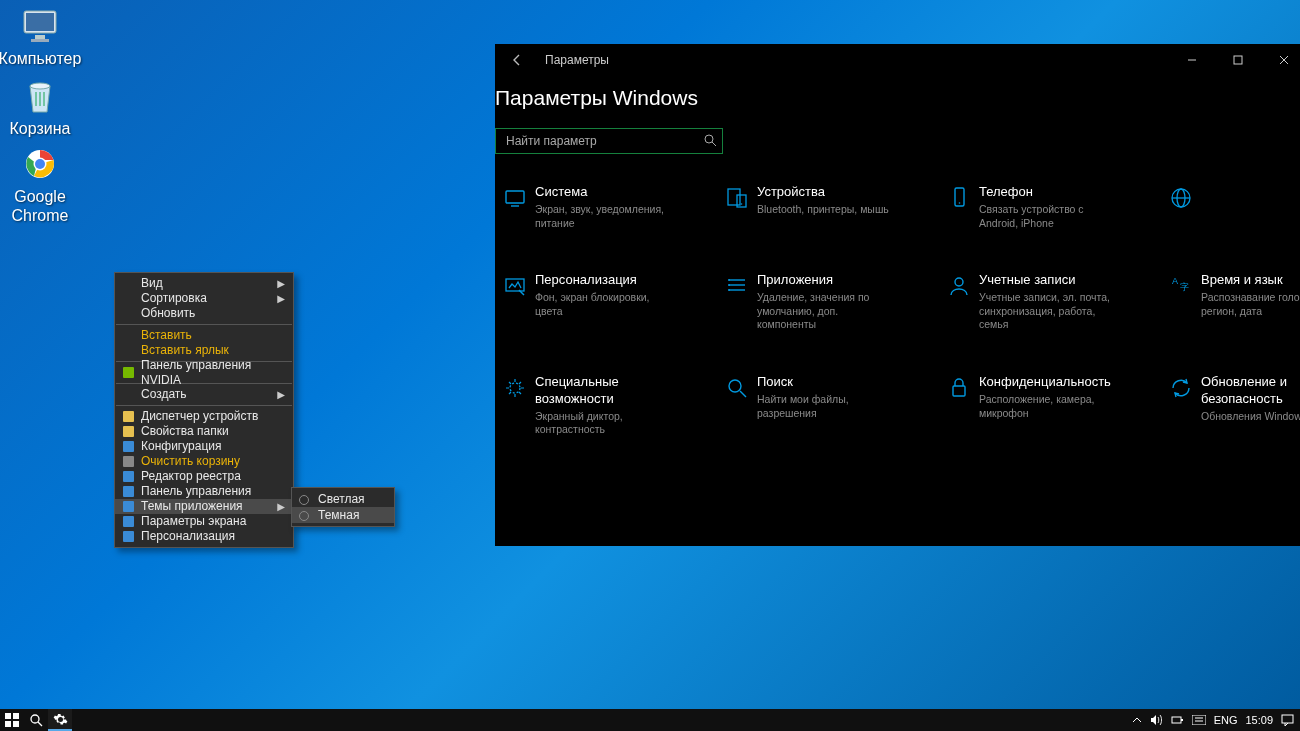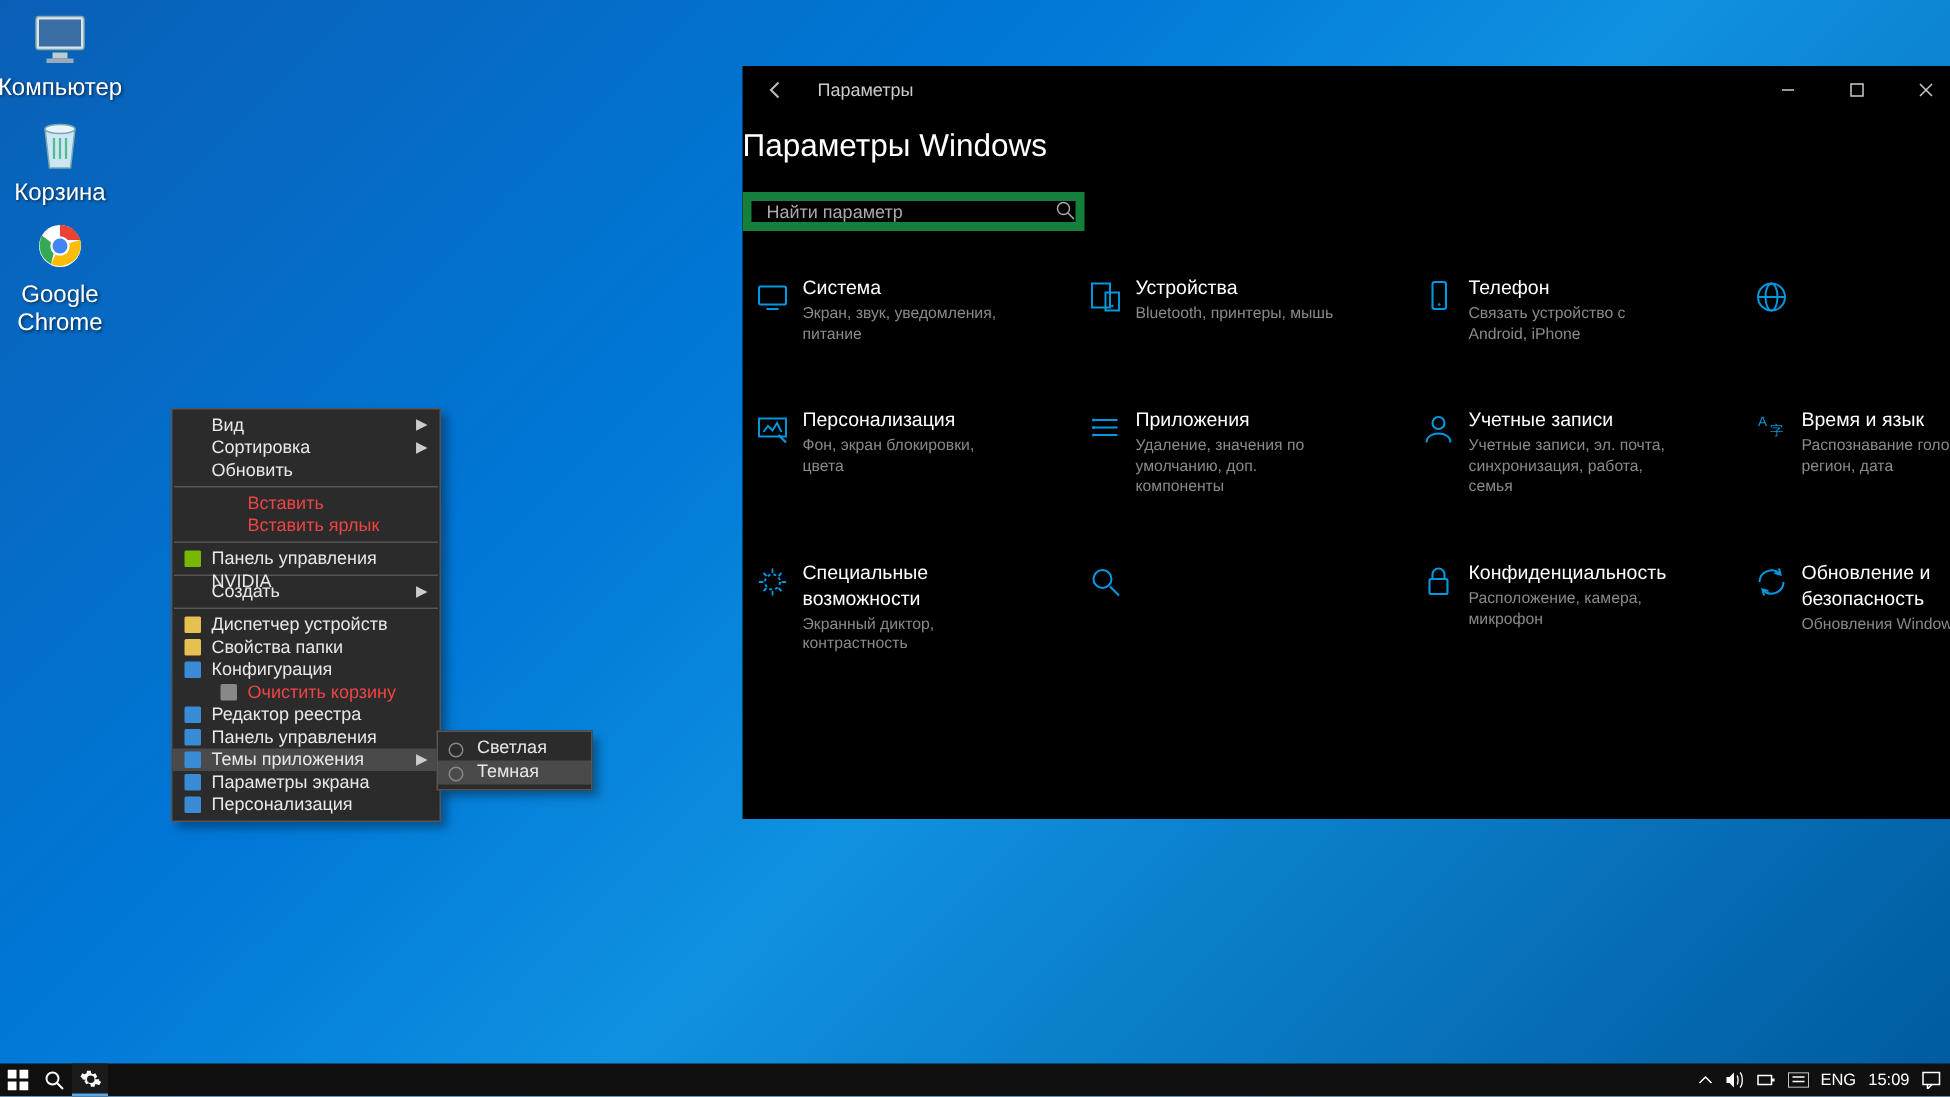--- a/index.html
+++ b/index.html
@@ -14,36 +14,36 @@
 
 .settings-window { position: absolute; left: 470px; top: 44px; width: 812px; height: 502px; background: #000; color: #fff; display: flex; flex-direction: column; margin-left: 25px; }
 .win-titlebar { height: 32px; display: flex; align-items: center; color: #ccc; font-size: 12px; }
 .tb-back { width: 44px; display:flex; align-items:center; justify-content:center; color:#bbb; font-size:14px; }
 .tb-title { flex:1; padding-left: 6px; }
 .tb-controls { display:flex; }
 .tb-btn { width: 46px; height: 32px; display:flex; align-items:center; justify-content:center; color:#ccc; font-size:11px; }
 .settings-body { flex:1; display:flex; flex-direction:column; align-items:flex-start; padding-top: 10px; }
 .settings-heading { font-size: 21px; font-weight: 300; color:#fff; margin-bottom: 18px; }
 .search-wrap { position: relative; margin-bottom: 30px; }
-.settings-search { width: 228px; height: 26px; background: #000; border: 6px solid #15803d; color: #fff; padding: 0 28px 0 10px; font-size: 12px; }
+.settings-search { width: 228px; height: 26px; background: #000; border: 1px solid #15803d; color: #fff; padding: 0 28px 0 10px; font-size: 12px; }
 .settings-search::placeholder { color: #aaa; }
 .search-wrap .sic { position:absolute; right:6px; top:5px; color:#aaa; pointer-events:none; }
 .categories { display: grid; grid-template-columns: repeat(4, 180px); column-gap: 4px; row-gap: 26px; gap: 42px; }
 .cat { display:flex; cursor:pointer; }
 .cat-ic { width: 40px; color:#0099e0; display:flex; align-items:flex-start; justify-content:center; padding-top:2px; }
 .cat-txt { flex:1; }
 .cat-title { font-size: 13px; color:#fff; line-height:1.3; }
 .cat-desc { font-size: 10.5px; color:#8a8a8a; line-height:1.3; margin-top:2px; }
 
 
 .ctx { position:absolute; background:#2b2b2b; border:1px solid #555; box-shadow: 4px 4px 6px rgba(0,0,0,.35); color:#e8e8e8; font-size:12px; padding: 3px 0; }
 .ctx-main { left:114px; top:272px; width:180px; }
-.ctx-item { display:flex; align-items:flex-start; height:15px; padding: 0 8px 0 26px; position:relative; line-height:15px; }
+.ctx-item { display:flex; align-items:center; height:15px; padding: 0 8px 0 26px; position:relative; line-height:15px; }
 .ctx-item.hl { background:#4a4a4a; }
-.ctx-item.disabled { color:#ef4444;margin-left:24px; }
+.ctx-item.disabled { color:#eab308; }
 .ctx-item .mic { position:absolute; left:5px; top:0; width:16px; height:15px; display:flex; align-items:center; justify-content:center; }
 .ctx-arrow { margin-left:auto; font-size:10px; color:#ccc; }
 .ctx-sep { height:1px; background:#555; margin: 3px 1px; }
 .ctx-sub { left:291px; top:487px; width:104px; }
 .ctx-sub .ctx-item { height:16px; }
 .ctx-item.radio::before { content:''; position:absolute; left:7px; top:4px; width:8px; height:8px; border:1px solid #888; border-radius:50%; }
 
 
 .taskbar { position:absolute; left:0; right:0; bottom:0; height:22px; background:#101010; display:flex; align-items:center; color:#fff; font-size:11px; }
 .tbk { width:24px; height:22px; display:flex; align-items:center; justify-content:center; }
@@ -242,20 +242,24 @@
             <div class="cat-desc">Экранный диктор, контрастность</div>
           </div>
         </div>
         <div class="cat">
           <div class="cat-ic">
             <svg width="24" height="24" viewBox="0 0 24 24">
               <circle cx="10" cy="10" r="6" stroke="currentColor" fill="none" stroke-width="1.4"></circle>
               <line x1="15" y1="15" x2="21" y2="21" stroke="currentColor" stroke-width="1.4"></line>
             </svg>
           </div>
+          <div class="cat-txt">
+            <div class="cat-title">Поиск</div>
+            <div class="cat-desc">Найти мои файлы, разрешения</div>
+          </div>
         </div>
         <div class="cat">
           <div class="cat-ic">
             <svg width="24" height="24" viewBox="0 0 24 24">
               <rect x="6" y="10" width="12" height="10" rx="1" stroke="currentColor" fill="none" stroke-width="1.4"></rect>
               <path d="M8 10V7a4 4 0 0 1 8 0v3" stroke="currentColor" fill="none" stroke-width="1.4"></path>
             </svg>
           </div>
           <div class="cat-txt">
             <div class="cat-title">Конфиденциальность</div>

